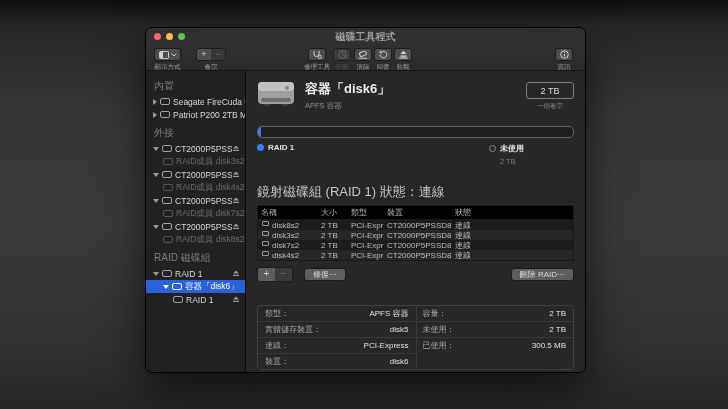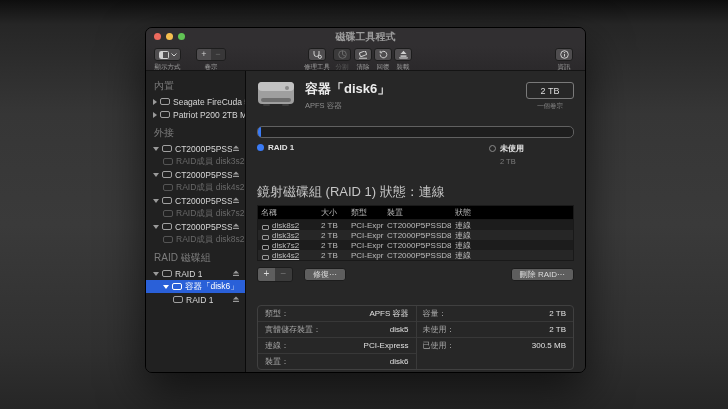--- a/index.html
+++ b/index.html
@@ -70,21 +70,21 @@
   .leg-dot{width:7px;height:7px;border-radius:50%;margin-right:4px;box-sizing:border-box;}
   .leg-dot.hollow{border:1px solid #8a8a8a;background:transparent;}
   .leg-label{font-size:8px;color:#e2e2e2;font-weight:bold;}
   .leg-val{font-size:7.5px;color:#7c7c7c;margin:3px 0 0 11px;}
 
   .section-title{margin-top:17px;font-size:13px;color:#c6c6c6;}
   .raid-table{margin-top:4px;border:1px solid #191919;font-size:8px;}
   .tr{display:grid;grid-template-columns:60px 30px 36px 68px 1fr;align-items:center;height:10px;}
   .tr.head-row{height:13px;background:#000000;color:#b5b5b5;border-bottom:1px solid #191919;}
   .tr .cell{padding-left:3px;white-space:nowrap;overflow:hidden;}
-  .tr .cell.name{display:flex;align-items:flex-end;padding-left:4px;color:#e0e0e0;text-decoration:underline;}
+  .tr .cell.name{display:flex;align-items:flex-start;padding-left:4px;color:#e0e0e0;}
   .tr:not(.head-row) .cell{color:#bdbdbd;}
   .tr.odd{background:#1c1c1c;} .tr.even{background:#262626;}
   .mini-disk{width:7px;height:5px;border:1px solid #9a9a9a;border-radius:1px;margin-right:3px;flex-shrink:0;box-sizing:border-box;}
 
   .table-actions{display:flex;margin-top:6px;align-items:center;}
   .seg-ar{display:flex;border:1px solid #1c1c1c;border-radius:3px;overflow:hidden;height:13px;}
   .seg-ar span{width:17px;text-align:center;font-size:10px;line-height:11px;}
   .seg-ar .add{background:#5e5e5e;color:#dadada;}
   .seg-ar .remove{background:#3b3b3b;color:#767676;}
   .btn{height:13px;background:#5e5e5e;border:1px solid #1c1c1c;border-radius:3px;color:#dcdcdc;font-size:8px;

